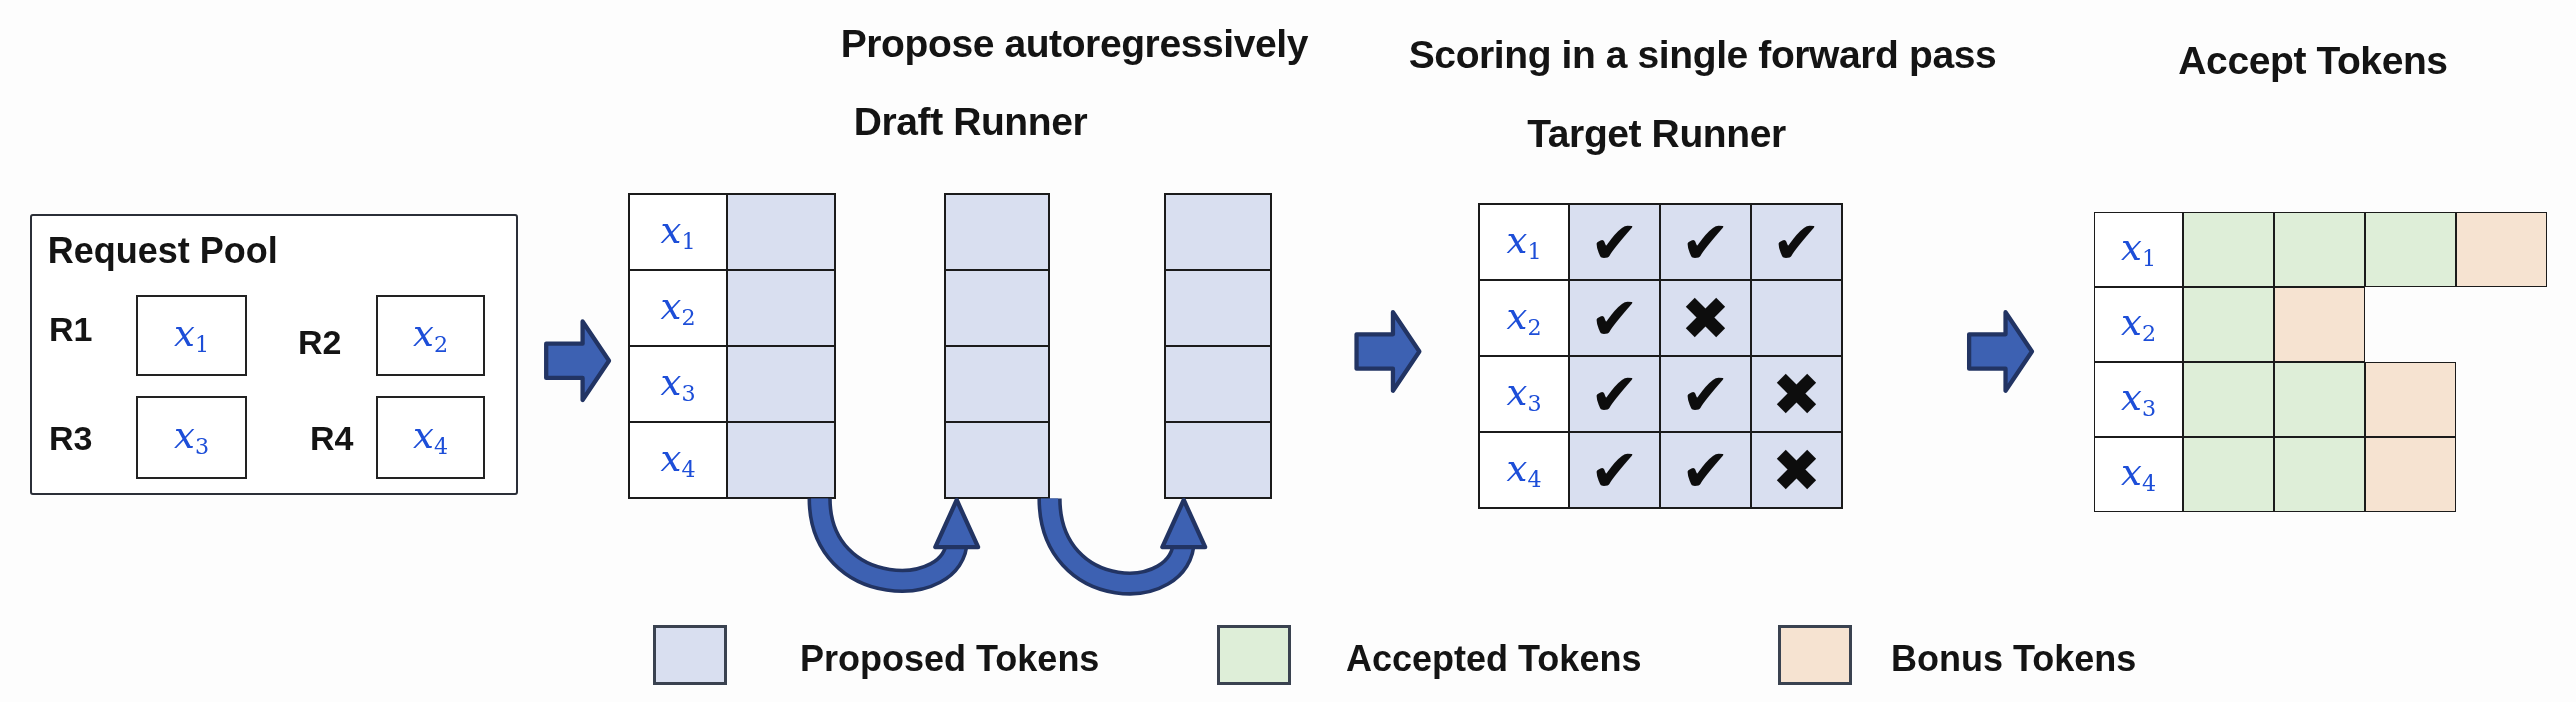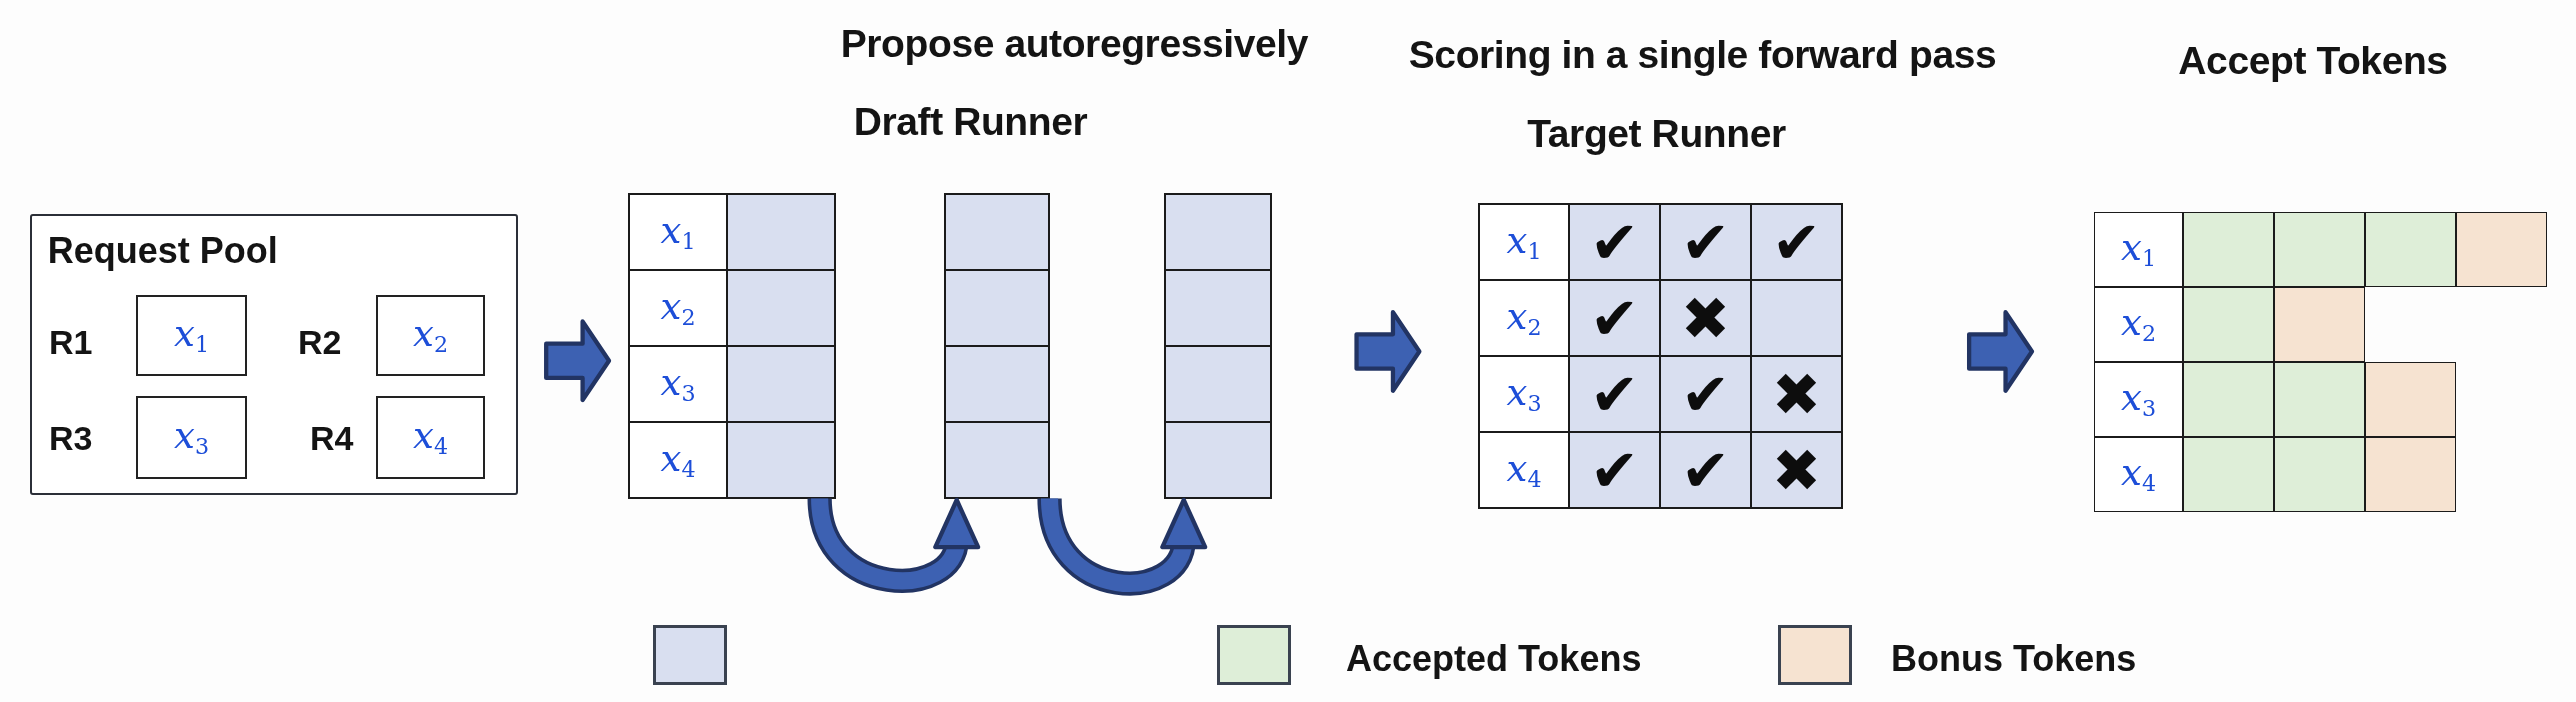--- a/index.html
+++ b/index.html
@@ -83,21 +83,21 @@
 
   <div class="stage-title" style="left:678px;top:23px;width:630px;text-align:right;">Propose autoregressively</div>
   <div class="stage-title" style="left:678px;top:101px;width:585px;">Draft Runner</div>
   <div class="stage-title" style="left:1385px;top:34px;width:635px;">Scoring in a single forward pass</div>
   <div class="stage-title" style="left:1385px;top:113px;width:543px;">Target Runner</div>
   <div class="stage-title" style="left:2063px;top:40px;width:500px;">Accept Tokens</div>
 
   <div class="request-pool">
     <div class="rp-title">Request Pool</div>
 
-    <div class="req-label" style="left:17px;top:107px;">R1</div>
+    <div class="req-label" style="left:17px;top:94px;">R1</div>
     <div class="token-box" style="left:104px;top:79px;width:111px;height:81px;">
       <span class="tok"><i>x</i><sub>1</sub></span>
     </div>
 
     <div class="req-label" style="left:266px;top:107px;">R2</div>
     <div class="token-box" style="left:344px;top:79px;width:109px;height:81px;">
       <span class="tok"><i>x</i><sub>2</sub></span>
     </div>
 
     <div class="req-label" style="left:17px;top:203px;">R3</div>
@@ -235,20 +235,21 @@
           <span class="tok"><i>x</i><sub>4</sub></span>
         </div>
       <div class="gcell acell" data-type="accepted"></div>
       <div class="gcell acell" data-type="accepted"></div>
       <div class="gcell acell" data-type="bonus"></div>
 
     </div>
   </div>
 
   <div class="swatch" style="left:653px;" data-type="proposed"></div>
+  <div class="legend-label" style="left:800px;">Proposed Tokens</div>
 
   <div class="swatch" style="left:1217px;" data-type="accepted"></div>
   <div class="legend-label" style="left:1346px;">Accepted Tokens</div>
 
   <div class="swatch" style="left:1778px;" data-type="bonus"></div>
   <div class="legend-label" style="left:1891px;">Bonus Tokens</div>
 
   <svg class="arrows" width="2576" height="703" viewBox="0 0 3608 984">
 
     <polygon points="765,481 816,481 816,450 853,505 816,560 816,529 765,529" style="fill:var(--arrow,#3d61b2);stroke:var(--arrow-dark,#223463);stroke-width:6;stroke-linejoin:round;"></polygon>

